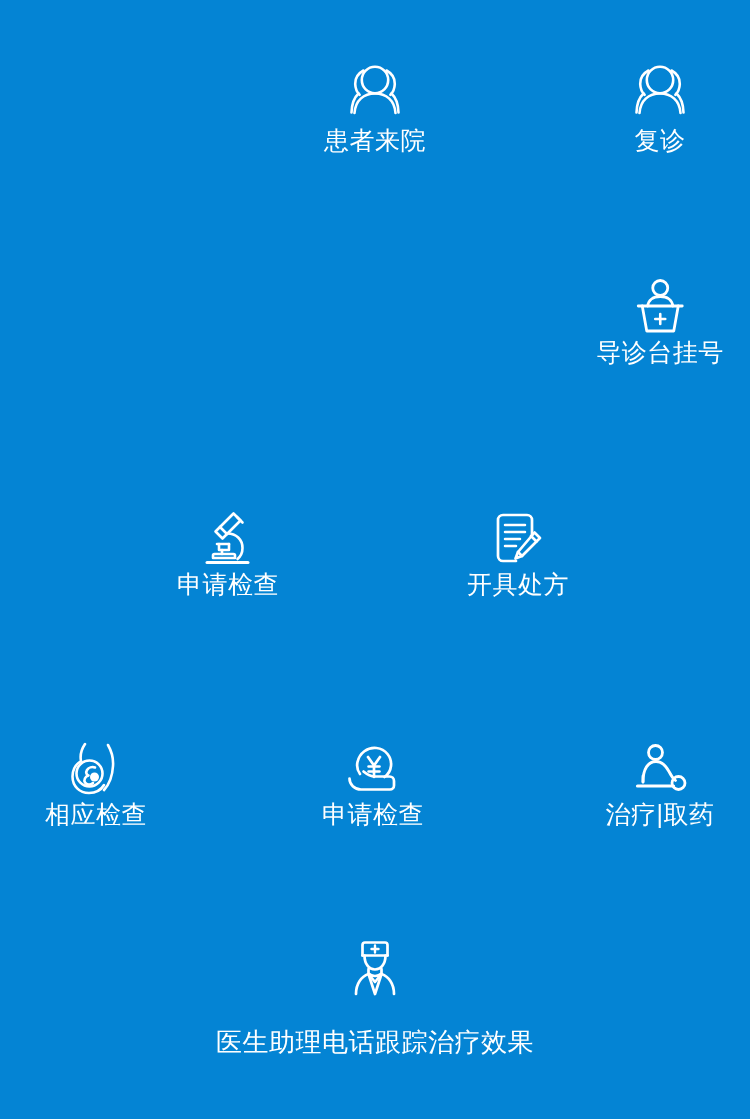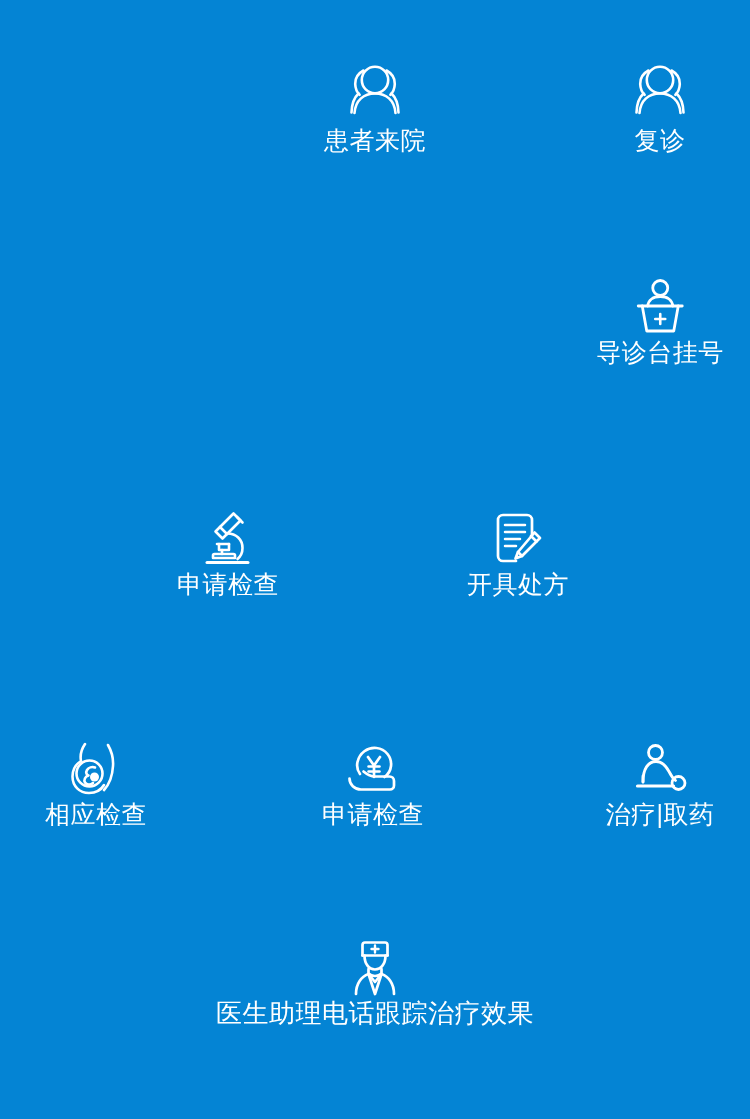--- a/index.html
+++ b/index.html
@@ -158,21 +158,21 @@
         <circle cx="26" cy="12.5" r="7"></circle>
         <path d="M13.5 42 C13.5 29 18.5 21.5 26.5 21.5 C32 21.5 36 25 39.5 31.5 C41.5 35.5 43.5 38.5 46 40.5"></path>
         <path d="M13.5 42 V36"></path>
         <path d="M8 46 H44" stroke-width="3.2"></path>
         <circle cx="49" cy="43" r="6.5"></circle>
       </svg>
     </span>
     <span class="label">治疗|取药</span>
   </div>
 
-  <div class="node big" style="left:375px; top:938px;">
+  <div class="node big" style="left:375px; top:938px;gap:29px;">
     <span class="icon">
       <svg width="62" height="62" viewBox="0 0 62 62" fill="none" stroke="#ffffff" stroke-width="2.7" stroke-linecap="round" stroke-linejoin="round">
         <path d="M18.5 17.5 V7 A2.5 2.5 0 0 1 21 4.5 H41 A2.5 2.5 0 0 1 43.5 7 V17.5"></path>
         <path d="M31 7.5 V14.5 M27.5 11 H34.5" stroke-width="2.4"></path>
         <path d="M18.5 17.5 H43.5"></path>
         <path d="M20.5 17.5 C20.5 26 25 31.5 31 31.5 C37 31.5 41.5 26 41.5 17.5"></path>
         <path d="M24.5 31 V35.5 C24.5 35.5 27 38 31 38 C35 38 37.5 35.5 37.5 35.5 V31"></path>
         <path d="M12 56 C12 45.5 17.5 38.5 24.5 36 L31 44 L37.5 36 C44.5 38.5 50 45.5 50 56"></path>
         <path d="M24.5 36 L31 56 L37.5 36"></path>
       </svg>

